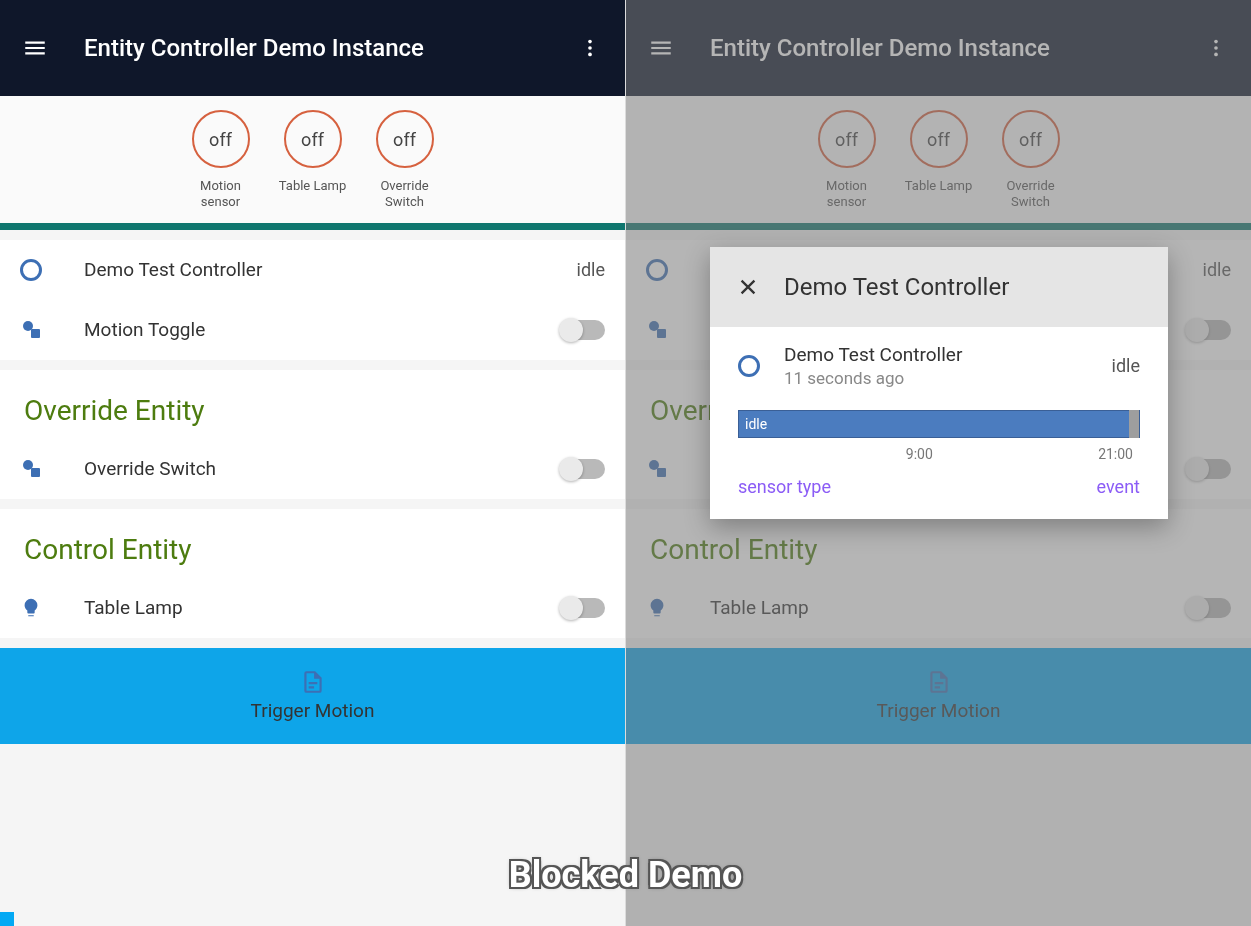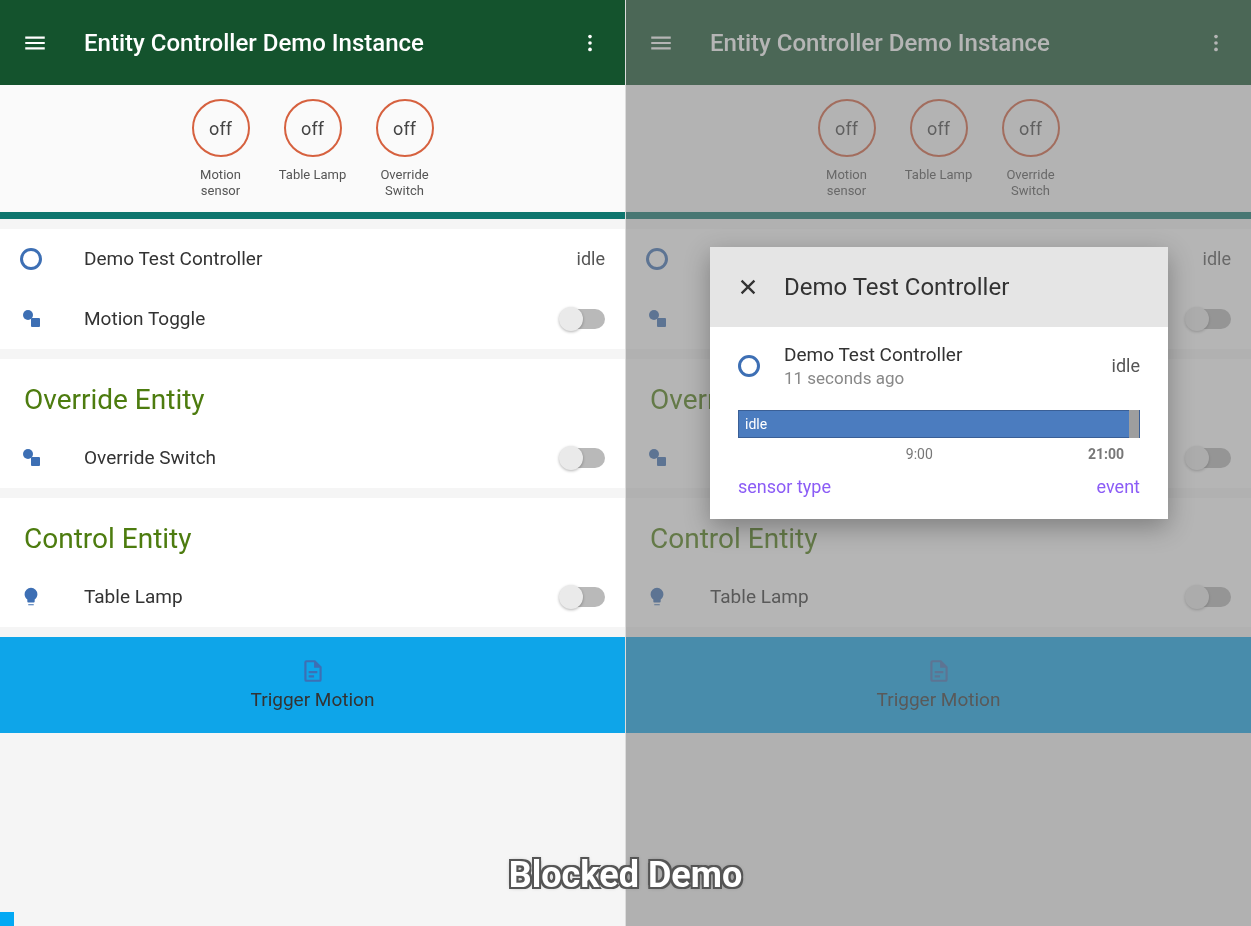--- a/index.html
+++ b/index.html
@@ -21,22 +21,22 @@
     background: #f5f5f5;
     position: relative;
     display: flex;
     flex-direction: column;
     overflow: hidden;
   }
   .pane + .pane { border-left: 1px solid rgba(0,0,0,0.1); }
 
   
   .header {
-    height: 85px;
-    background: #14532d;
+    height: 96px;
+    background: #0f172a;
     display: flex;
     align-items: center;
     padding: 0 22px;
     color: #fff;
   }
   .menu-icon, .more-icon {
     width: 26px; height: 26px;
     display: inline-flex; align-items: center; justify-content: center;
     cursor: pointer;
   }
@@ -220,21 +220,21 @@
   }
   .history-ticks {
     display: flex; justify-content: space-between;
     font-size: 14px; color: #777;
     margin-top: 8px;
     padding: 0 4px;
     position: relative;
   }
   .history-ticks span:first-child { margin-left: 45%; transform: translateX(-50%); }
   .history-ticks { justify-content: flex-start; }
-  .tick-right { position: absolute; right: 16px; font-weight: bold; }
+  .tick-right { position: absolute; right: 7px; }
 
   .attr-row {
     display: flex; justify-content: space-between;
     font-size: 18px; color: #8b5cf6;
     margin-top: 14px;
   }
   .attr-row + .attr-row { margin-top: 2px; }
 
   
   .bottom-caption {

